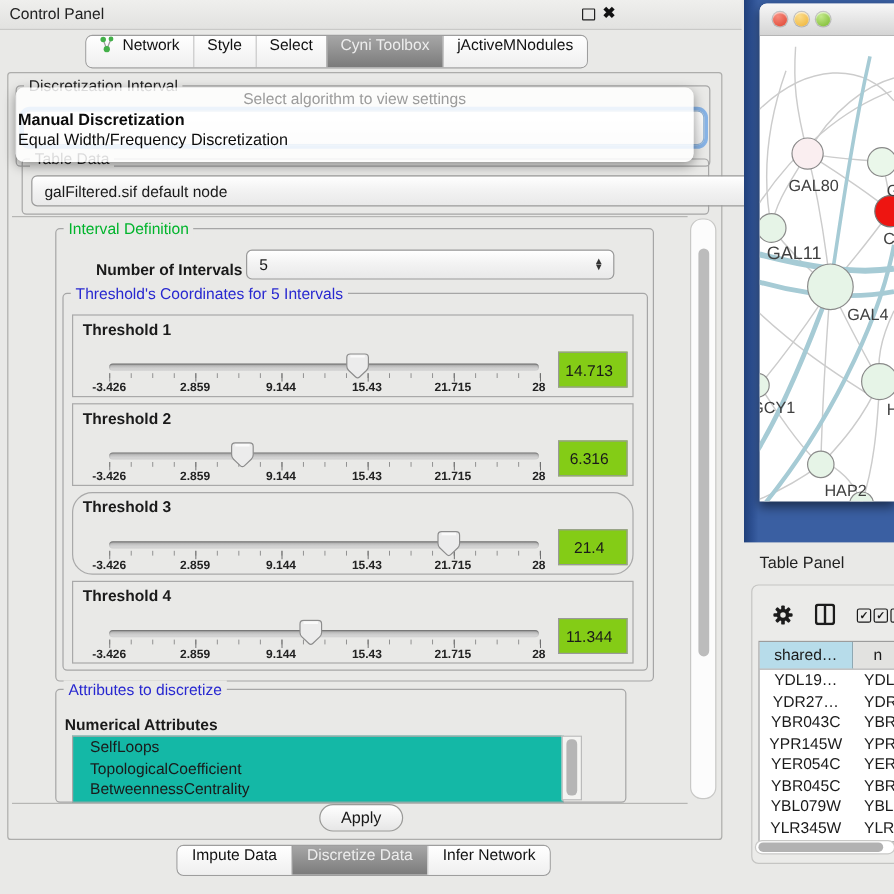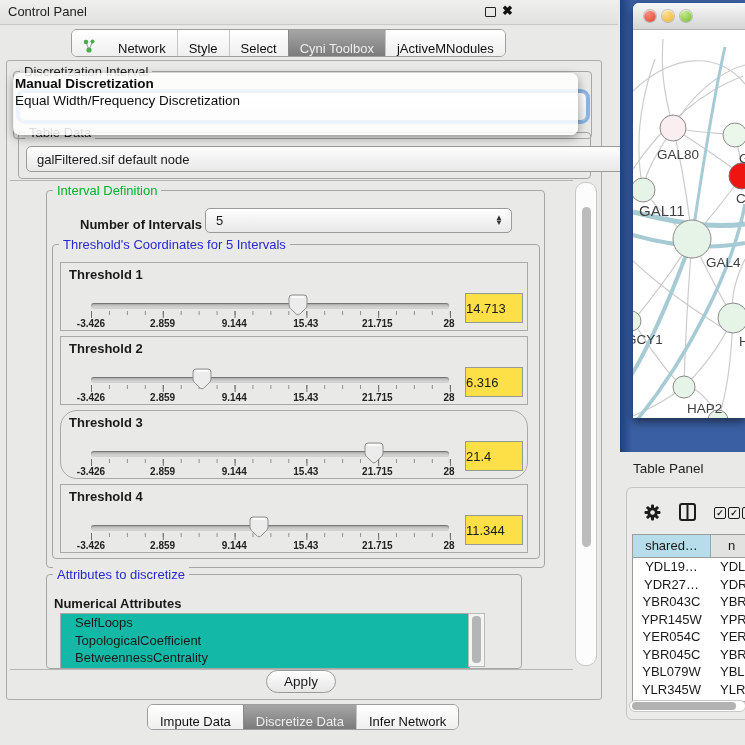--- a/index.html
+++ b/index.html
@@ -7,21 +7,21 @@
        font-family:"Liberation Sans",sans-serif;font-size:13px;color:#1a1a1a;}
   .abs{position:absolute}
   
   .cp-titlebar{left:0;top:0;width:618px;height:24px;background:linear-gradient(#efefed,#e2e2e0);border-bottom:1px solid #c9c9c7}
   .cp-title{left:8px;top:4px;font-size:13px;color:#222}
   .float-icon{left:485px;top:7px;width:9px;height:8px;border:1.6px solid #222;border-radius:1px}
   .close-icon{left:502px;top:3px;font-size:13px;font-weight:bold;color:#111}
   .tabstrip{top:29px;height:26px;display:inline-flex;border:1px solid #9e9e9e;border-radius:6px;overflow:hidden;background:#fff}
   #top-tabs{left:71px}
   #bottom-tabs{left:147px;top:704px;height:24px}
-  .tabseg{display:flex;align-items:flex-end;gap:23px;padding:0 11px;background:linear-gradient(#ffffff,#efefef);
+  .tabseg{display:flex;align-items:flex-start;gap:7px;padding:0 11px;background:linear-gradient(#ffffff,#efefef);
           border-left:1px solid #c6c6c6;font-size:13px;color:#111;white-space:nowrap;cursor:default}
   .tabseg:first-child{border-left:none}
   .tabseg.sel{background:linear-gradient(#a6a6a6,#7b7b7b);color:#ededed;border-left-color:#8a8a8a}
   #bottom-tabs .tabseg{padding:0 12px}
   .cp-content{left:6px;top:60px;width:594px;height:638px;border:1px solid #adadab;border-radius:3px;background:#e9e9e7}
   .group{border:1px solid #a6a6a6;border-radius:4px}
   .gtitle{position:absolute;top:-8px;left:6px;background:#e9e9e7;padding:0 4px;font-size:13px;line-height:15px;color:#222;white-space:nowrap}
   .gtitle.green{color:#00b42c}
   .gtitle.blue{color:#2828d0}
   #algo-group{left:13px;top:71px;width:577px;height:66px}
@@ -48,22 +48,22 @@
   .tpanel{position:absolute;left:60px;width:468px;height:69px;border:1px solid #a9a9a9;background:#e9e9e7;box-sizing:border-box}
   .th-label{position:absolute;left:8px;top:4px;font-weight:bold}
   .th-track{position:absolute;left:30px;top:40px;width:358px;height:6px;border-radius:3px;
             background:linear-gradient(#a9a9a9,#d2d2d2 70%);box-shadow:inset 0 1px 1px rgba(0,0,0,.35)}
   .th-thumb{position:absolute;top:31px;width:20px;height:22px}
   .ticks-minor{position:absolute;left:30px;top:48px;width:360px;height:4px;
                background-image:linear-gradient(90deg,#8f8f8f 1px,transparent 1px);background-size:17.95px 100%}
   .ticks-major{position:absolute;left:30px;top:48px;width:360px;height:7px;
                background-image:linear-gradient(90deg,#6f6f6f 1px,transparent 1px);background-size:71.8px 100%}
   .th-tick-label{position:absolute;top:55px;width:60px;text-align:center;font-size:10px;font-weight:bold;color:#222}
-  .th-value{position:absolute;left:404px;top:30px;width:58px;height:30px;background:#fde047;border:1px solid #999;
-            text-align:left;line-height:30px;padding-right:6px;box-sizing:border-box;font-size:13px}
+  .th-value{position:absolute;left:404px;top:30px;width:58px;height:30px;background:#84cc16;border:1px solid #999;
+            text-align:center;line-height:30px;padding-right:6px;box-sizing:border-box;font-size:13px}
   #attr-group{left:46px;top:574px;width:474px;height:93px}
   #attr-sub{left:54px;top:596px;font-weight:bold}
   #attr-list{left:60px;top:613px;width:408px;height:54px;background:#14b8a6;border:1px solid #a9a9a9;overflow:hidden}
   .attr-item{padding-left:14px;line-height:17.5px;font-size:13px;white-space:nowrap}
   #attr-scroll{left:468px;top:613px;width:17px;height:54px;background:#f4f4f2;border:1px solid #bbb;box-sizing:border-box}
   #attr-scroll .thumb{position:absolute;left:3px;top:2px;width:9px;height:47px;background:#b5b5b5;border-radius:4px}
   #apply-btn{left:266px;top:670px;width:70px;height:23px;border-radius:12px;background:linear-gradient(#ffffff,#e6e6e6);
              border:1px solid #9b9b99;text-align:center;line-height:22px;font-size:13.5px;box-sizing:border-box}
   
   #blue-area{left:620px;top:0;width:125px;height:455px;background:linear-gradient(90deg,#20407a 0,#2e5193 7px,#3a5fa2 12px)}
@@ -126,20 +126,21 @@
     </div>
   </div>
 
 <div class="abs cp-content"></div>
 
 <div class="abs group" id="algo-group">
   <span class="gtitle">Discretization Interval</span>
 </div>
 <div class="abs" id="algo-combo"></div>
 <div class="abs" id="algo-popup">
+  <div class="popup-placeholder">Select algorithm to view settings</div>
   <div class="popup-item b">Manual Discretization</div>
   <div class="popup-item">Equal Width/Frequency Discretization</div>
 </div>
 
 <div class="abs group" id="tabledata-group">
   <span class="gtitle">Table Data</span>
 </div>
 <div class="abs combo" id="tabledata-combo">
   <span class="ctext">galFiltered.sif default node</span>
   <span class="arrows">▲<br>▼</span>

